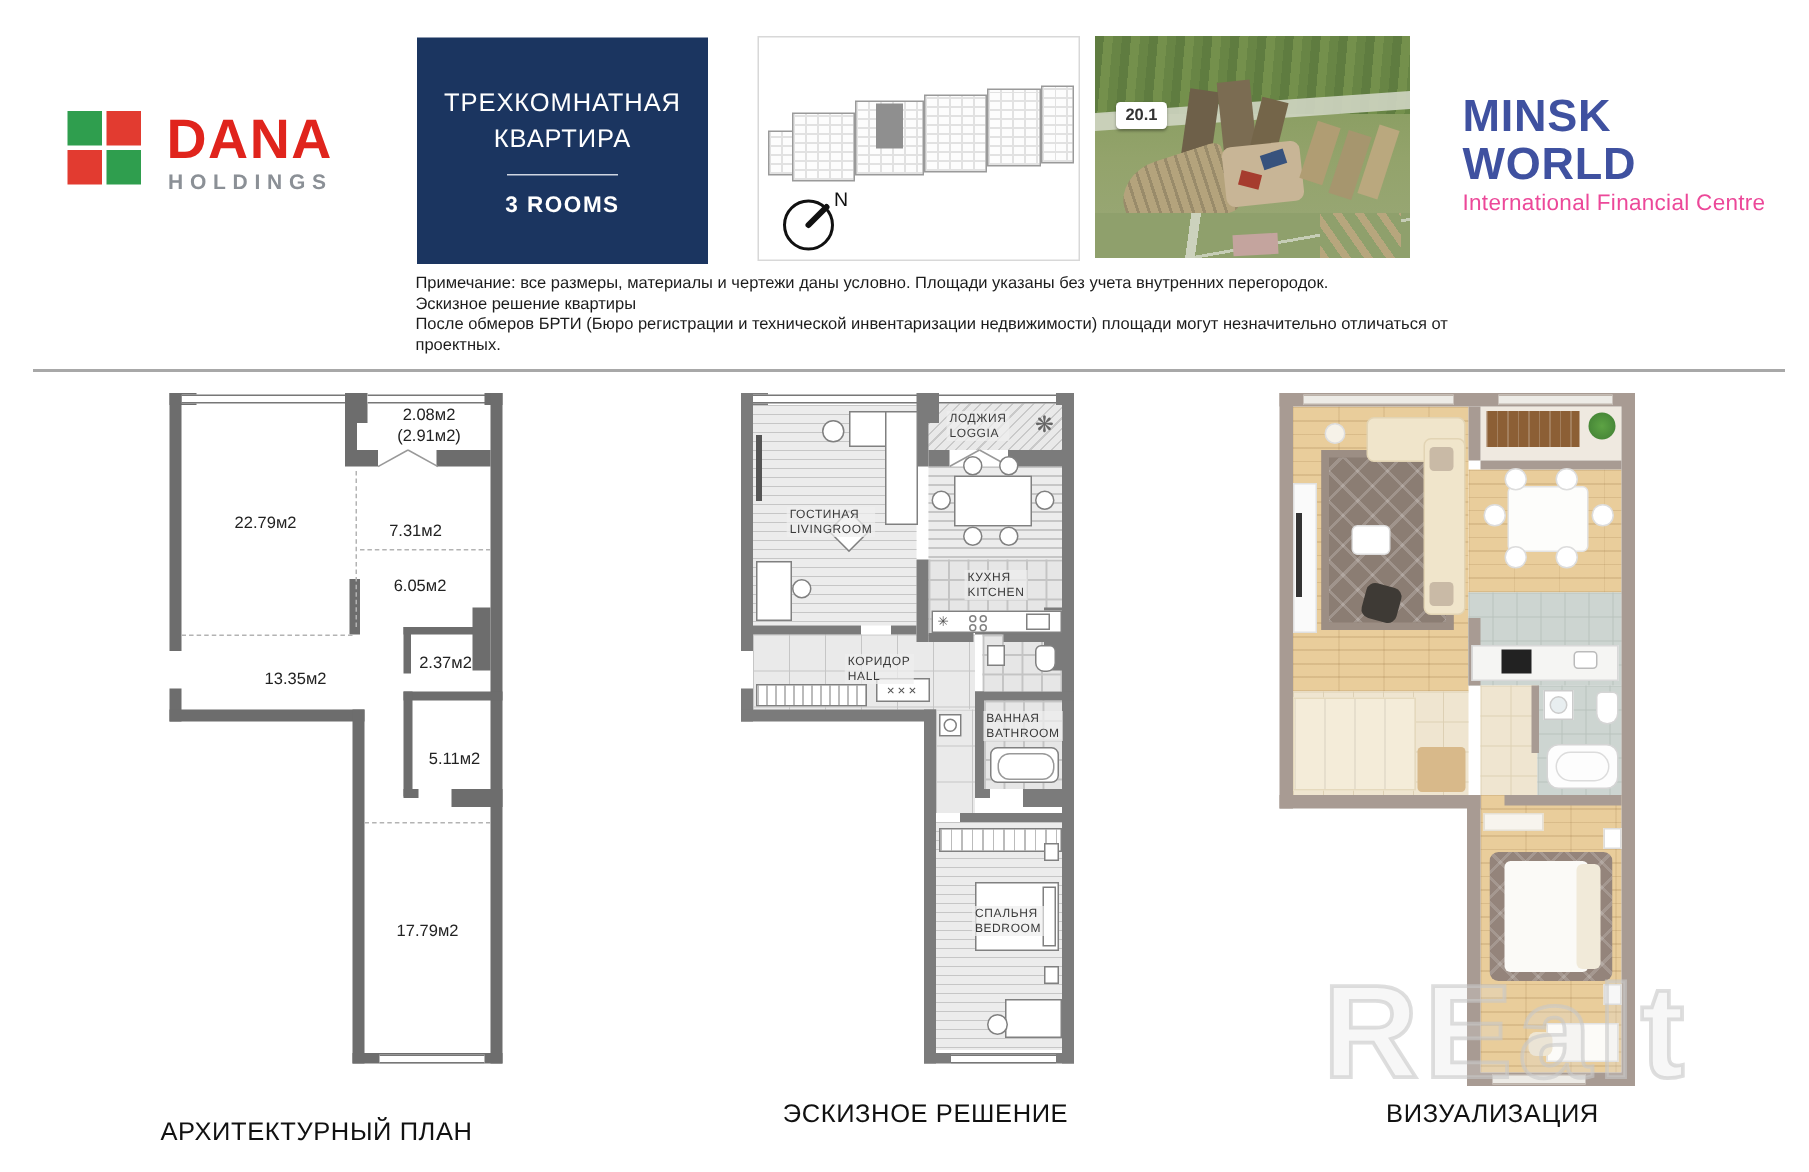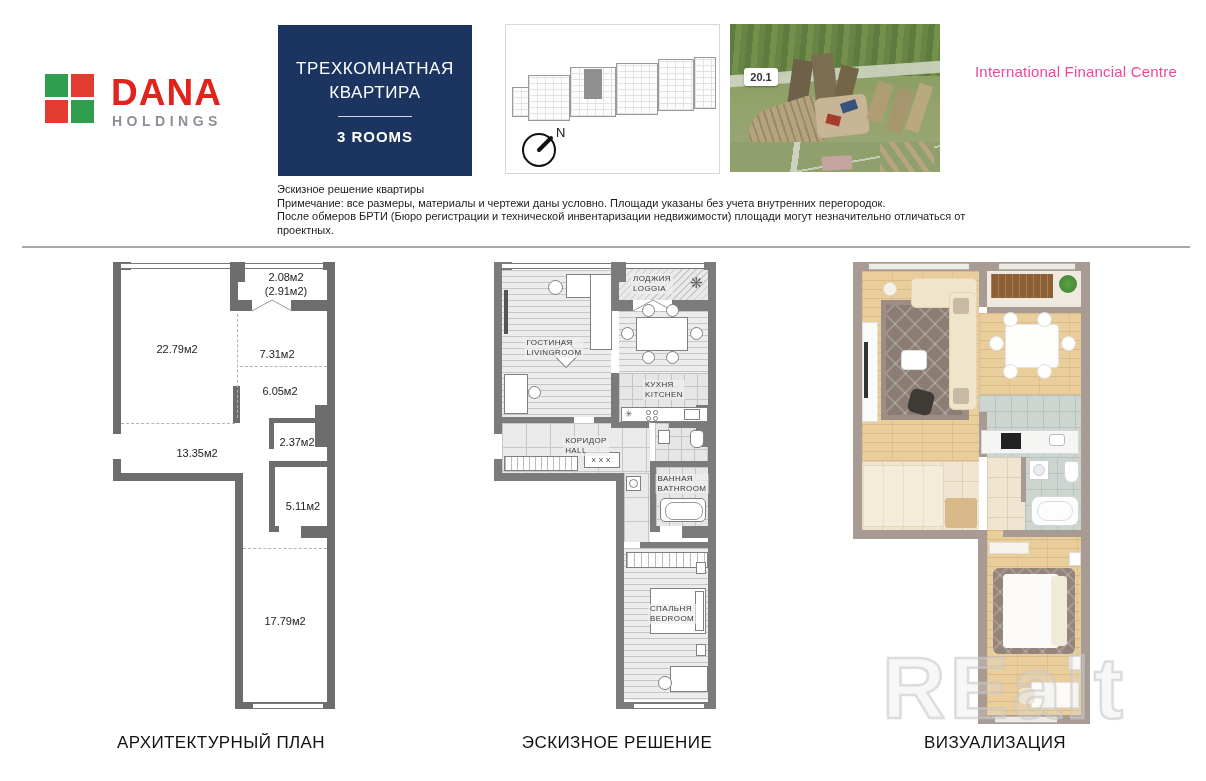--- a/index.html
+++ b/index.html
@@ -105,26 +105,27 @@
   <div class="abs" style="left:142px;top:58px;width:16px;height:40px;background:#b09d73;transform:rotate(18deg);"></div>
   <div class="abs" style="left:162px;top:64px;width:16px;height:44px;background:#a6966e;transform:rotate(18deg);"></div>
   <div class="abs" style="left:182px;top:60px;width:14px;height:48px;background:#baa87e;transform:rotate(18deg);"></div>
   <div class="abs" style="left:0;top:118px;width:210px;height:30px;background-color:#8fa06c;background-image:linear-gradient(98deg,transparent 0 30%,#ccd2bd 30% 33%,transparent 33%),linear-gradient(170deg,transparent 0 60%,#c6cdb6 60% 63%,transparent 63%);"></div>
   <div class="abs" style="left:150px;top:118px;width:54px;height:30px;background:repeating-linear-gradient(55deg,#b7a67d 0 5px,#8fa06c 5px 12px);"></div>
   <div class="abs" style="left:92px;top:132px;width:30px;height:14px;background:#c4a49e;transform:rotate(-3deg);"></div>
   <div class="abs a-lbl" style="left:14px;top:44px;width:34px;height:18px;">20.1</div>
 </div>
 
 <div class="abs" style="left:975px;top:62px;width:220px;">
+  <div class="mw-name">MINSK WORLD</div>
   <div class="mw-sub">International Financial Centre</div>
 </div>
 
 <div class="abs disc" style="left:277px;top:183px;width:700px;">
+  <div>Примечание: все размеры, материалы и чертежи даны условно. Площади указаны без учета внутренних перегородок.</div>
   <div>Эскизное решение квартиры</div>
-  <div>Примечание: все размеры, материалы и чертежи даны условно. Площади указаны без учета внутренних перегородок.</div>
   <div>После обмеров БРТИ (Бюро регистрации и технической инвентаризации недвижимости) площади могут незначительно отличаться от проектных.</div>
 </div>
 
 <div class="abs rule" style="left:22px;top:246px;width:1168px;height:2px;"></div>
 
 <div class="abs" style="left:113px;top:262px;width:222px;height:458px;">
   <div class="w1" style="left:0;top:0;width:18px;height:8px;"></div>
   <div class="win" style="left:8px;top:1px;width:112px;height:4px;"></div>
   <div class="w1" style="left:117px;top:0;width:15px;height:20px;"></div>
   <div class="w1" style="left:117px;top:18px;width:8px;height:31px;"></div>
@@ -337,17 +338,17 @@
   <div class="vf" style="left:136px;top:280px;width:40px;height:12px;background:#f7f4ee;border:1px solid #e5e0d5;"></div>
   <div class="vf" style="left:140px;top:306px;width:82px;height:86px;background-color:#94847b;border-radius:6px;background-image:repeating-linear-gradient(45deg,rgba(255,255,255,.16) 0 2px,transparent 2px 12px),repeating-linear-gradient(-45deg,rgba(255,255,255,.16) 0 2px,transparent 2px 12px);"></div>
   <div class="vf" style="left:150px;top:312px;width:56px;height:74px;background:#fbfaf7;border-radius:4px;"></div>
   <div class="vf" style="left:198px;top:314px;width:16px;height:70px;background:#f1ead9;border-radius:4px;"></div>
   <div class="vf" style="left:216px;top:290px;width:12px;height:14px;background:#fff;border:1px solid #ddd;"></div>
   <div class="vf" style="left:216px;top:394px;width:12px;height:14px;background:#fff;border:1px solid #ddd;"></div>
   <div class="vf" style="left:178px;top:420px;width:48px;height:26px;background:#fcfbf8;border:1px solid #e2e2e2;"></div>
   <div class="vf" style="left:166px;top:426px;width:16px;height:16px;background:#efe6d2;border-radius:5px;"></div>
 </div>
 
-<div class="cap" style="left:91px;width:260px;">АРХИТЕКТУРНЫЙ ПЛАН</div>
+<div class="cap" style="left:81px;width:260px;margin-top:12px;">АРХИТЕКТУРНЫЙ ПЛАН</div>
 <div class="cap" style="left:487px;width:260px;">ЭСКИЗНОЕ РЕШЕНИЕ</div>
 <div class="cap" style="left:865px;width:260px;">ВИЗУАЛИЗАЦИЯ</div>
 
 <div class="watermark" style="left:882px;top:648px;">REalt</div>
 
 </body></html>

